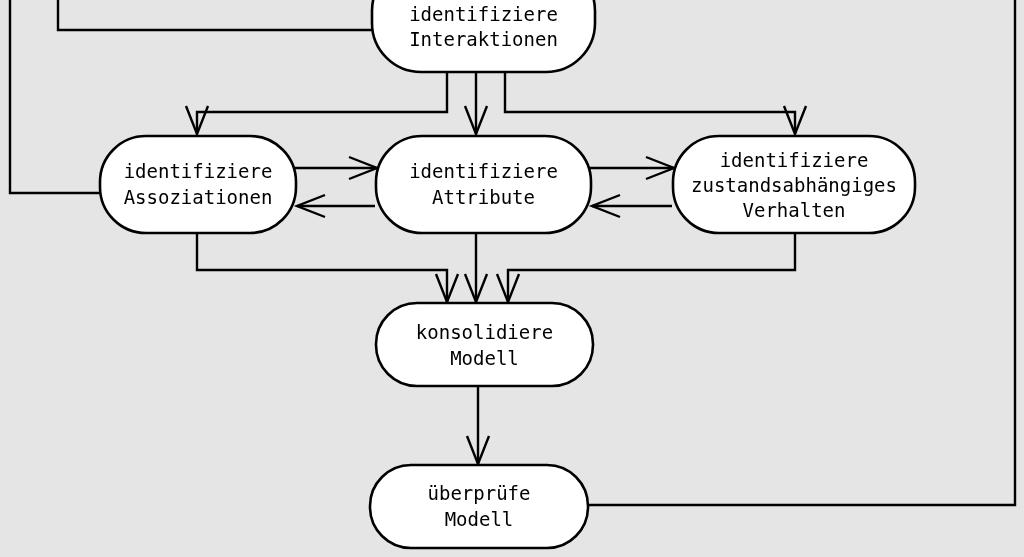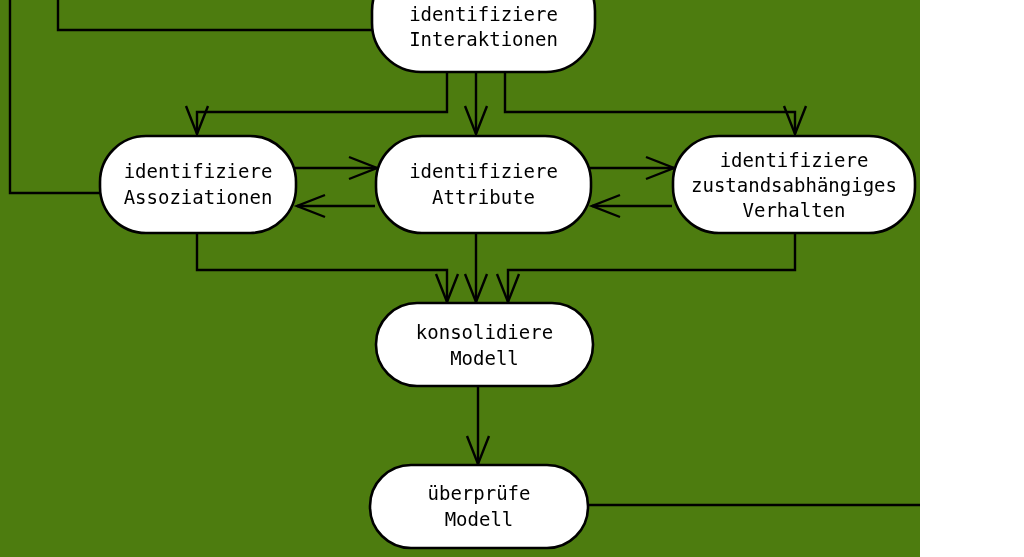--- a/index.html
+++ b/index.html
@@ -6,23 +6,23 @@
   html, body {
     margin: 0;
     padding: 0;
     background: #ffffff;
   }
   body {
     font-family: "DejaVu Sans Mono", monospace;
   }
   #diagram-root {
     position: relative;
-    width: 920px;
+    width: 1024px;
     height: 557px;
-    background: #4d7c0f;
+    background: #e5e5e5;
     overflow: hidden;
   }
   #diagram-svg {
     position: absolute;
     top: 0;
     left: 0;
     width: 1024px;
     height: 557px;
     display: block;
   }

